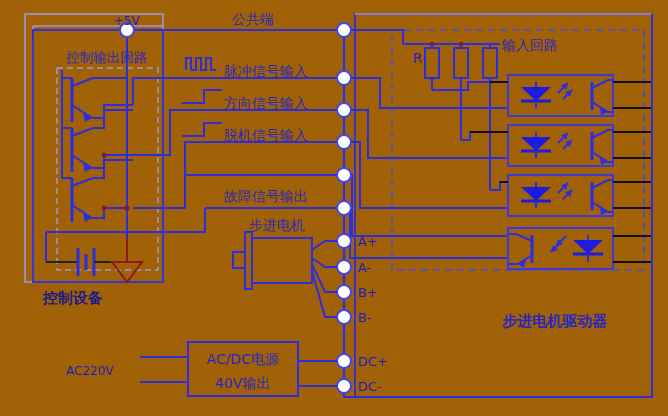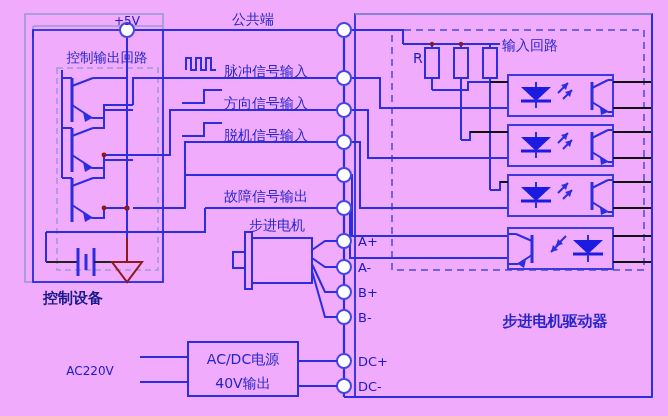--- a/index.html
+++ b/index.html
@@ -1,19 +1,19 @@
 <!DOCTYPE html>
 <html><head>
 <meta charset="utf-8">
 <title>Stepper Motor Driver Wiring Diagram</title>
 <style>
   html,body{margin:0;padding:0;background:#ffffff;}
   body{width:668px;height:416px;overflow:hidden;
        font-family:"Liberation Sans","DejaVu Sans",sans-serif;}
-  #stage{position:relative;width:668px;height:416px;background:#f0abfc;}
+  #stage{position:relative;width:668px;height:416px;background:#a16207;}
   svg{display:block;}
   .lbl{font-family:"DejaVu Sans","Liberation Sans",sans-serif;fill:#2020c0;}
   .lbl-cn{font-family:"DejaVu Sans","Liberation Sans",sans-serif;fill:#2424c8;}
   .lbl-blk{font-family:"DejaVu Sans","Liberation Sans",sans-serif;fill:#1a1acc;}
 </style>
 </head>
 <body>
 
 <div id="stage">
 <svg width="668" height="416" viewBox="0 0 668 416">

